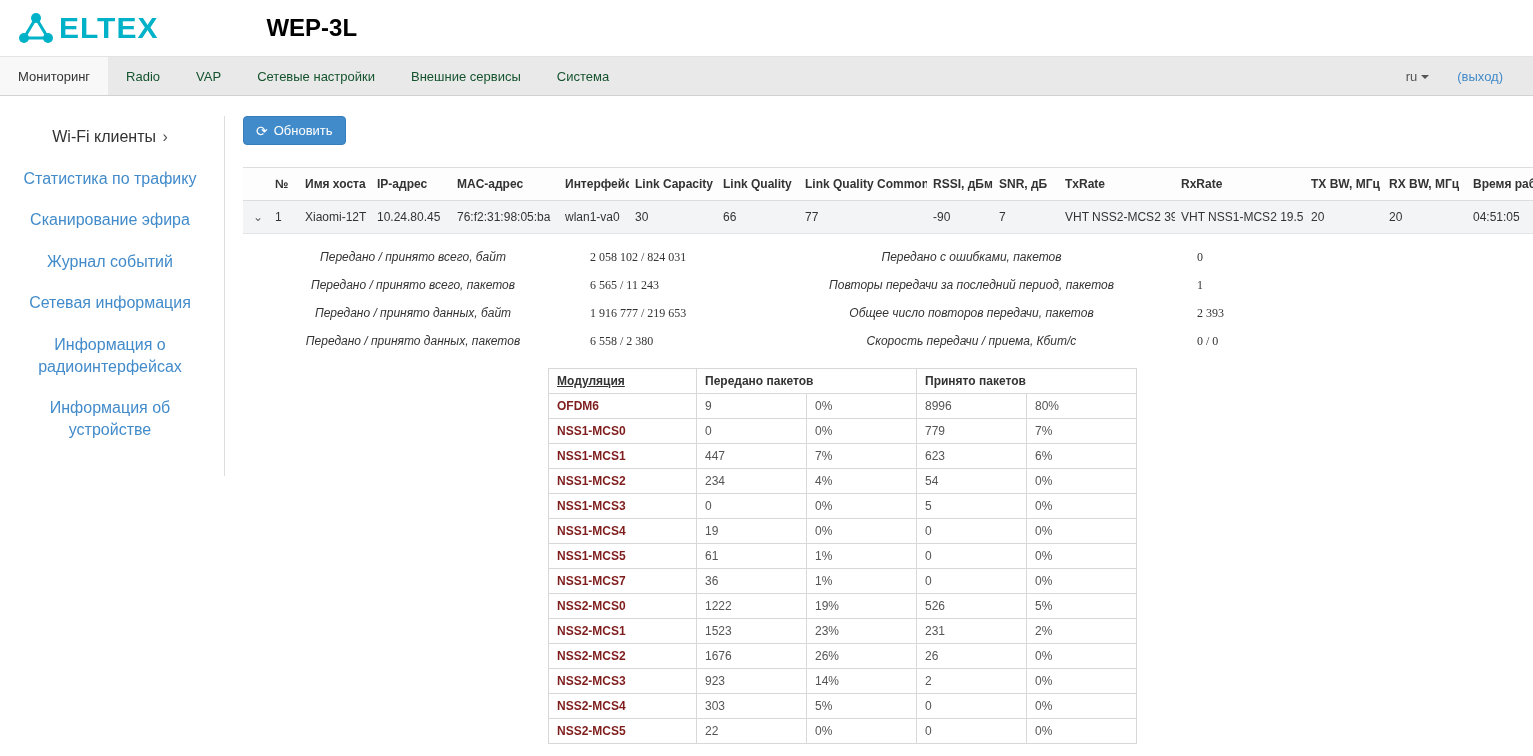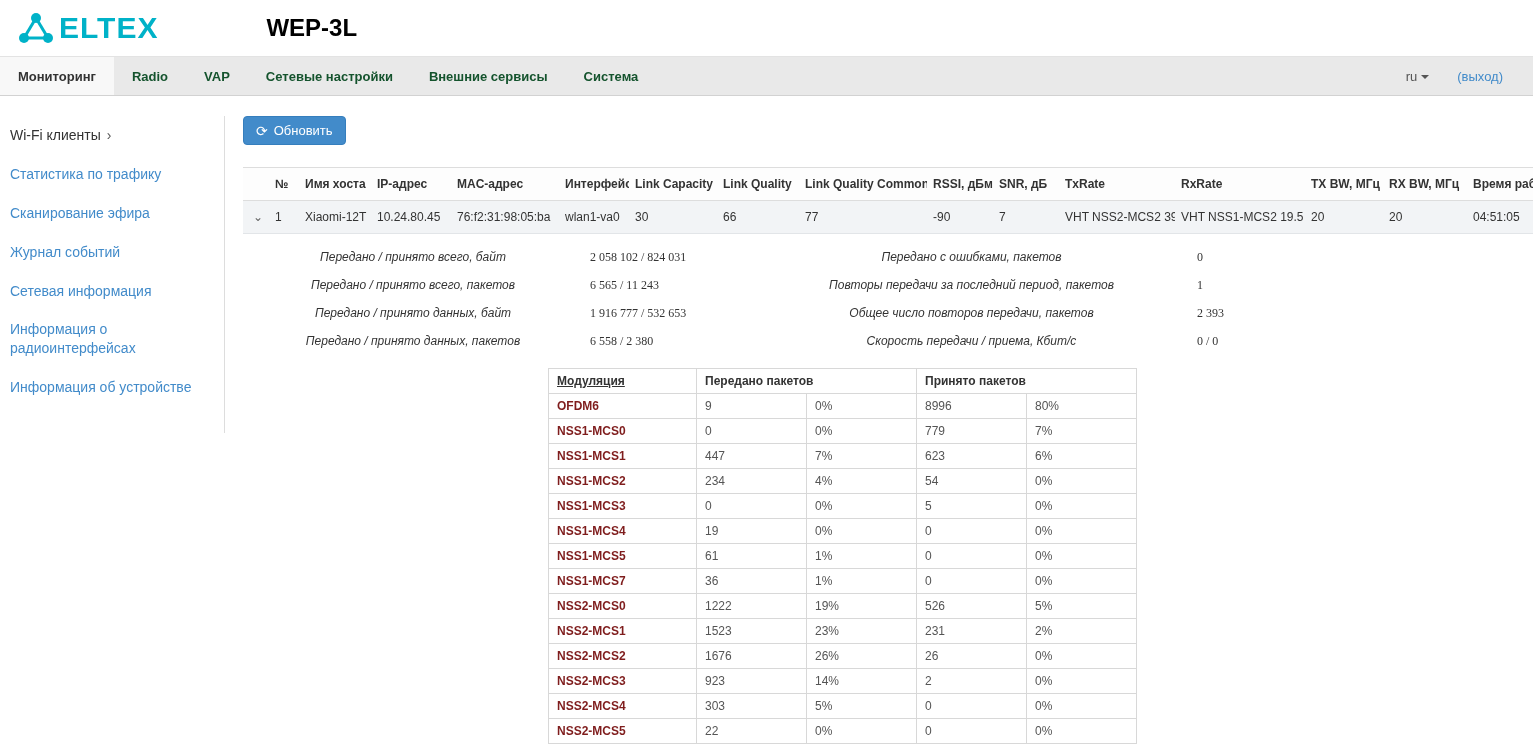--- a/index.html
+++ b/index.html
@@ -33,21 +33,21 @@
   }
   
   .navbar {
     height: 40px;
     background: #e9e9e9;
     border-bottom: 1px solid #d2d2d2;
     border-top: 1px solid #e3e3e3;
     display: flex;
     align-items: stretch;
   }
-  .nav-items { display: flex; list-style: none; font-weight: bold; }
+  .nav-items { display: flex; list-style: none; }
   .nav-item {
     padding: 0 18px;
     display: flex;
     align-items: center;
     font-size: 13px;
     color: #14532d;
     cursor: pointer;
     white-space: nowrap;
   }
   .nav-item.active { background: #f8f8f8; color: #333; }
@@ -73,23 +73,23 @@
   
   .content { display: flex; align-items: flex-start; }
   .sidebar { width: 225px; flex-shrink: 0; }
   .sidebar ul {
     list-style: none;
     margin-top: 20px;
     padding: 0 14px 26px 10px;
     border-right: 1px solid #ddd;
   }
   .side-item {
-    text-align: left;
+    text-align: center;
     padding: 10px 0;
-    font-size: 14px;
+    font-size: 16px;
     line-height: 1.35;
     cursor: pointer;
   }
   .side-item a { color: #428bca; text-decoration: none; }
   .side-item.active { color: #333; }
   .side-chevron { color: #555; margin-left: 2px; }
   .main { flex: 1; padding: 20px 0 0 18px; min-width: 0; }
   
   .btn-refresh {
     background: #428bca;
@@ -283,21 +283,21 @@
             <div class="stat-row">
               <div class="stat-label">Передано / принято всего, байт</div>
               <div class="stat-value">2 058 102 / 824 031</div>
             </div>
             <div class="stat-row">
               <div class="stat-label">Передано / принято всего, пакетов</div>
               <div class="stat-value">6 565 / 11 243</div>
             </div>
             <div class="stat-row">
               <div class="stat-label">Передано / принято данных, байт</div>
-              <div class="stat-value">1 916 777 / 532 653</div>
+              <div class="stat-value">1 916 777 / 219 653</div>
             </div>
             <div class="stat-row">
               <div class="stat-label">Передано / принято данных, пакетов</div>
               <div class="stat-value">6 558 / 2 380</div>
             </div>
           </div>
         <div class="stats-col right" id="stats-right">
             <div class="stat-row">
               <div class="stat-label">Передано с ошибками, пакетов</div>
               <div class="stat-value">0</div>

